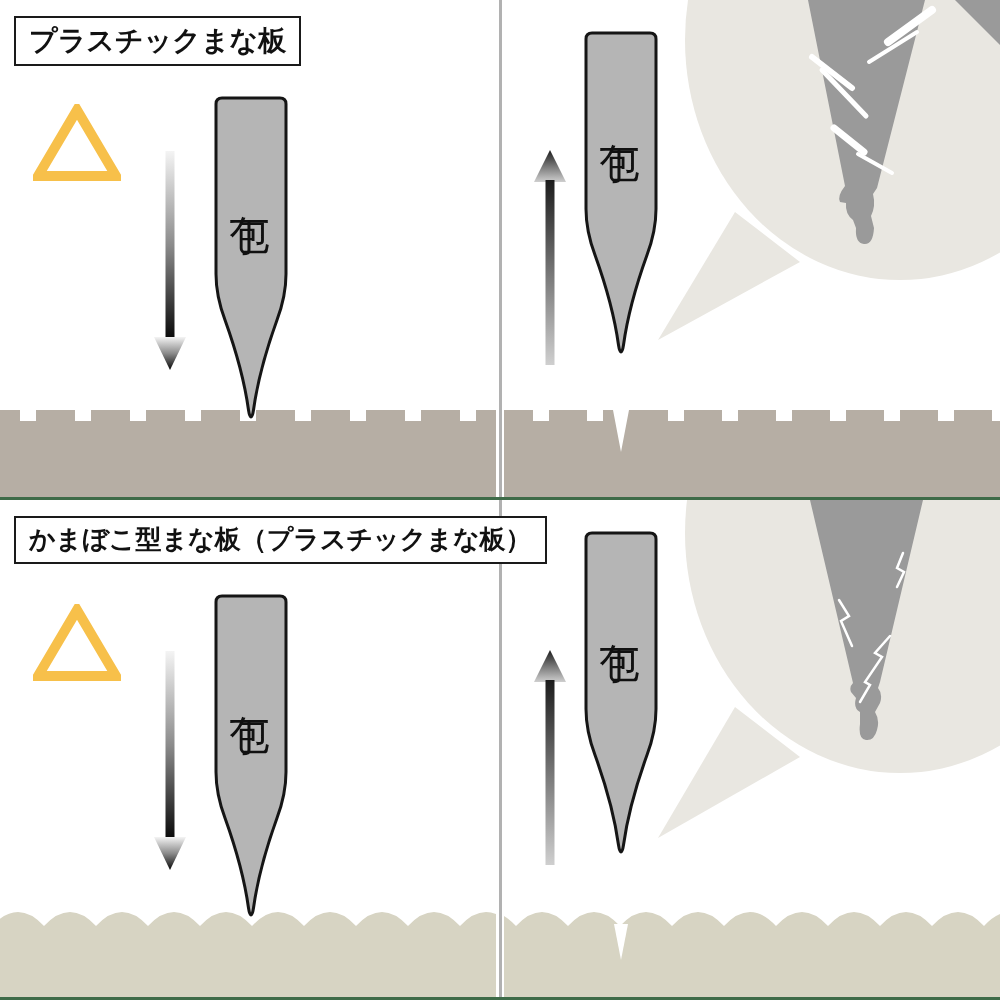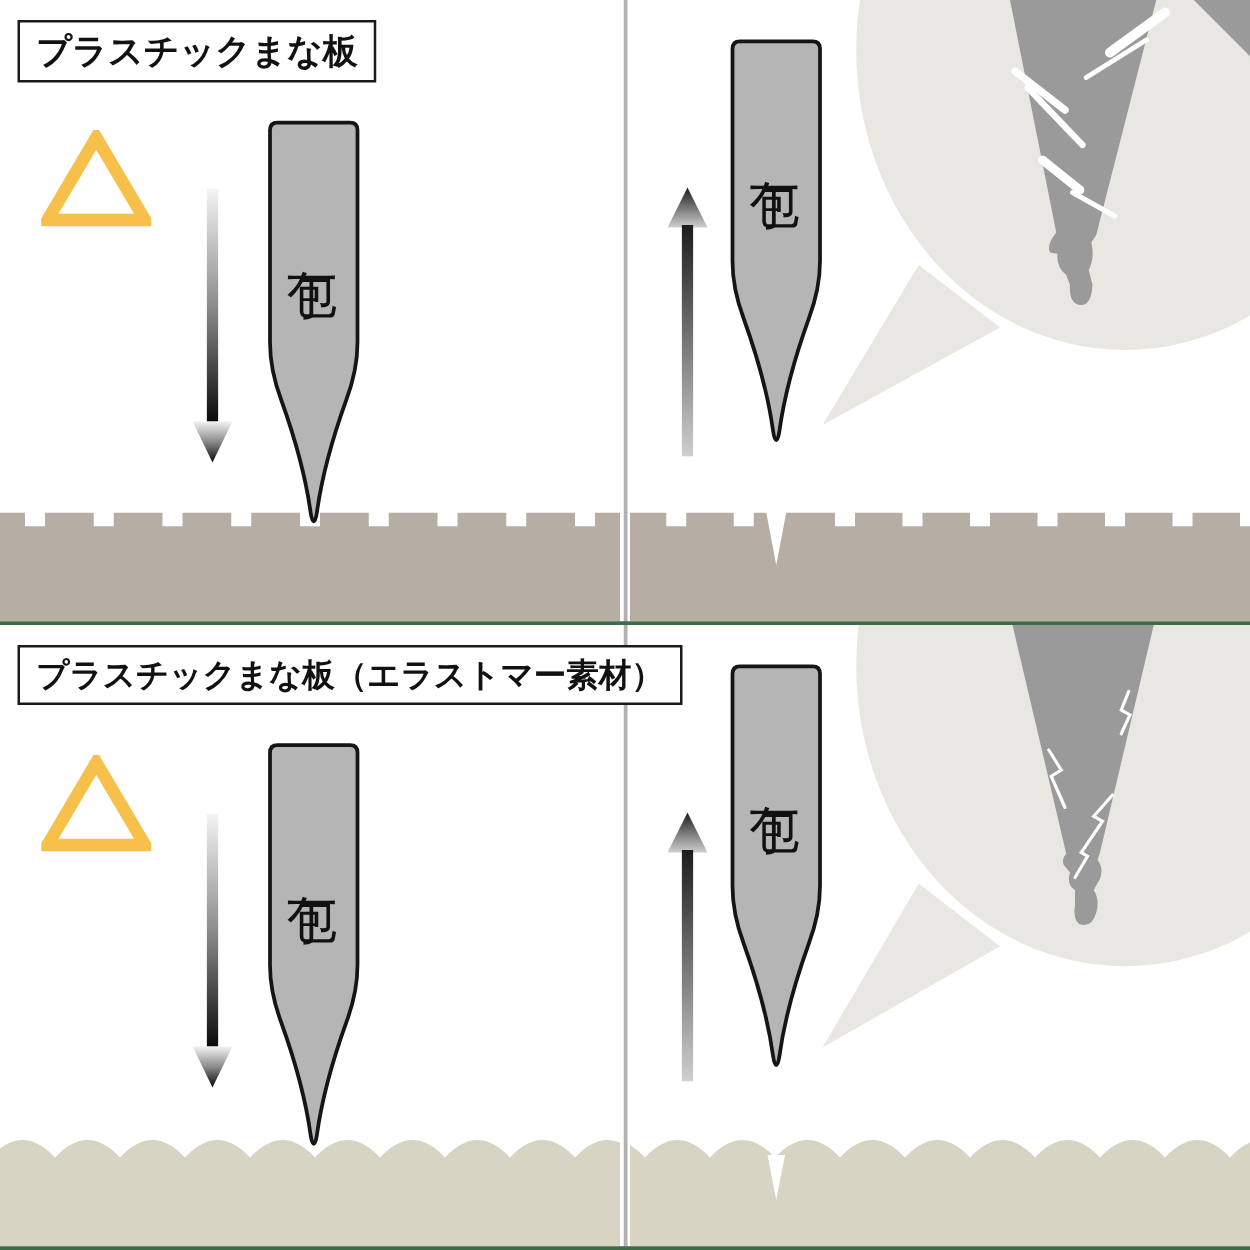--- a/index.html
+++ b/index.html
@@ -1,18 +1,18 @@
 <!DOCTYPE html>
 <html style="--plastic: #b6aea4; --elastomer: #d7d4c3; --bubble: #e9e7e1; --tipgray: #9a9a9a; --blade: #b5b5b5; --bladeStroke: #151515; --amber: #f7c04a; --green: #3e6b48; --divider: #b1b1b1; --ink: #111111;"><head>
 <meta charset="utf-8">
 <style>
   html,body{margin:0;padding:0;background:#fff;}
   .stage{position:relative;width:1000px;height:1000px;background:#fff;overflow:hidden;
          font-family:"Liberation Sans",sans-serif;}
-  .panel{position:absolute;left:0;width:1000px;height:497px;overflow:hidden;}
+  .panel{position:absolute;left:0;width:1000px;height:497px;overflow:hidden;font-family:Liberation Serif, serif;}
   .panel.p1{top:0;}
   .panel.p2{top:500px;}
   .abs{position:absolute;}
   .tag{position:absolute;left:14px;top:16px;z-index:9;background:#fff;
        border:2px solid #1a1a1a;padding:9px 13px;white-space:nowrap;
        font-weight:bold;color:#111;line-height:1;}
   .tag.t1{font-size:28px;}
   .tag.t2{font-size:26px;}
   .klabel{position:absolute;z-index:6;writing-mode:vertical-rl;text-orientation:upright;
           font-size:40px;letter-spacing:6px;color:#111;font-weight:500;line-height:1;}
@@ -114,21 +114,21 @@
       <path d="M190,0 L303,0 L260,182 L258,188 Q263,194 260,203 L255,212 Q260,220 257,230
                Q254,241 246,240 Q238,239 240,224 L240,212 Q233,208 236,198 L231,192
                Q229,187 233,183 Z" style="fill:var(--tipgray)"></path>
       <g stroke="#fff" stroke-width="2.5" stroke-linecap="round" fill="none">
         <polyline points="283,53 277,68 284,72 277,87"></polyline>
         <polyline points="219,100 229,116 221,121 232,146"></polyline>
         <polyline points="270,136 255,153 262,157 245,182 250,185 240,202"></polyline>
       </g>
     </svg>
 
-    <div class="tag t2">プラスチックまな板（エラストマー素材）</div>
+    <div class="tag t2">かまぼこ型まな板（プラスチックまな板）</div>
 
     <svg class="abs" style="left:33px;top:104px;z-index:5;" width="88" height="78" viewBox="0 0 88 78">
       <polygon points="44,6 83,72 5,72" fill="none" style="stroke:var(--amber)" stroke-width="10"></polygon>
     </svg>
 
     <svg class="abs" style="left:150px;top:151px;z-index:5;" width="40" height="222" viewBox="0 0 40 222">
       <defs>
         <linearGradient id="gDown2" x1="0" y1="0" x2="0" y2="1">
           <stop offset="0" stop-color="#f4f4f4"></stop>
             <stop offset="0.5" stop-color="#8a8a8a"></stop>

